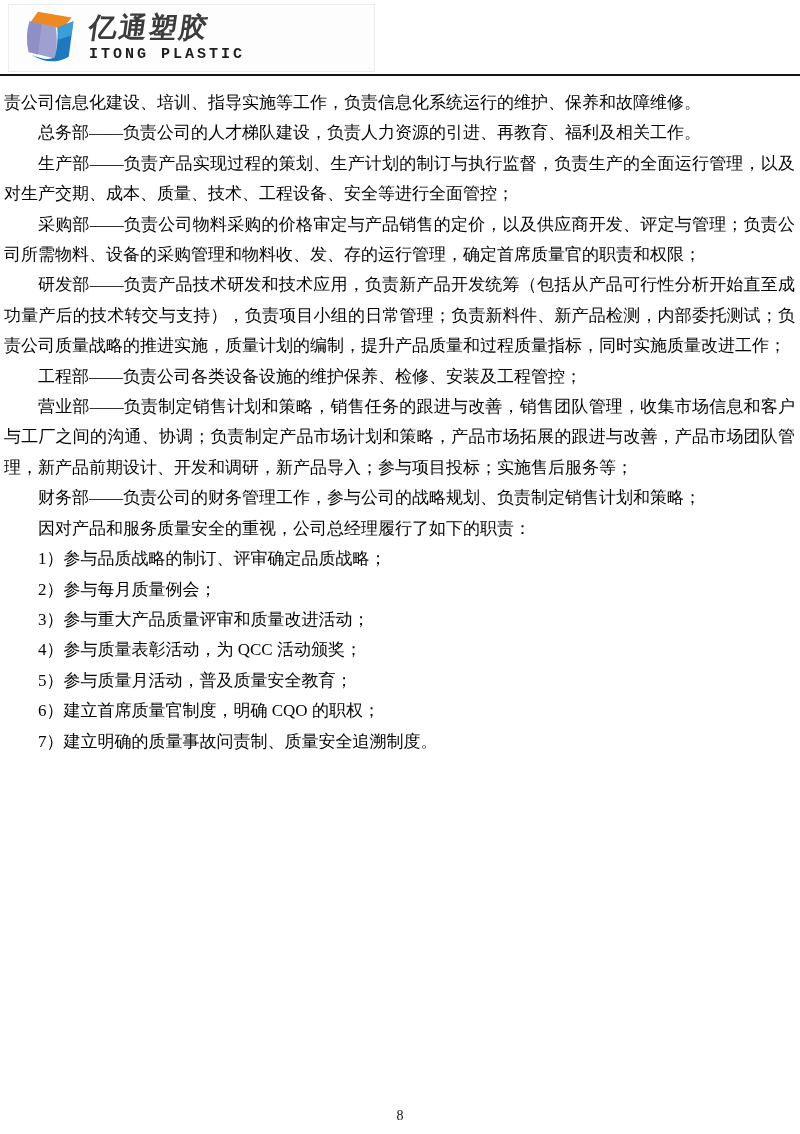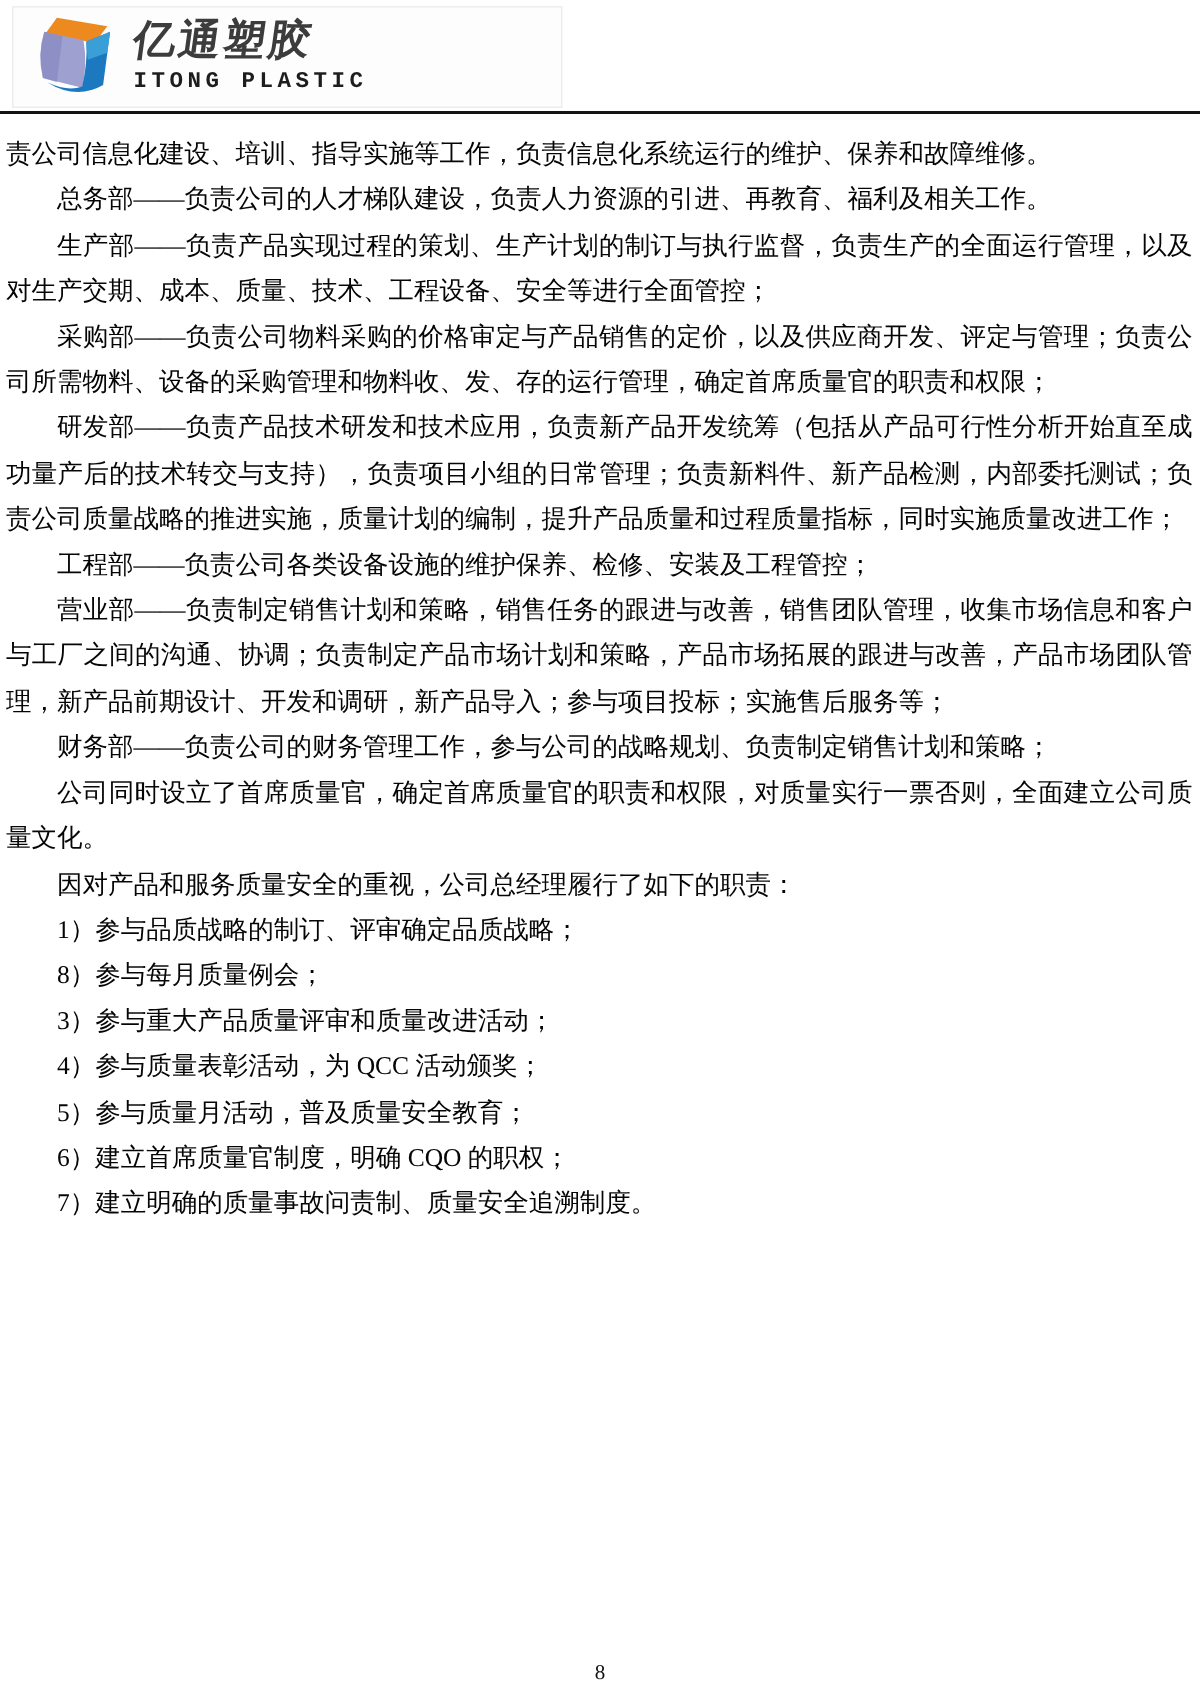--- a/index.html
+++ b/index.html
@@ -82,24 +82,23 @@
 
   <div class="doc-body">
     <p class="p-first">责公司信息化建设、培训、指导实施等工作，负责信息化系统运行的维护、保养和故障维修。</p>
     <p>总务部——负责公司的人才梯队建设，负责人力资源的引进、再教育、福利及相关工作。</p>
     <p>生产部——负责产品实现过程的策划、生产计划的制订与执行监督，负责生产的全面运行管理，以及对生产交期、成本、质量、技术、工程设备、安全等进行全面管控；</p>
     <p>采购部——负责公司物料采购的价格审定与产品销售的定价，以及供应商开发、评定与管理；负责公司所需物料、设备的采购管理和物料收、发、存的运行管理，确定首席质量官的职责和权限；</p>
     <p>研发部——负责产品技术研发和技术应用，负责新产品开发统筹（包括从产品可行性分析开始直至成功量产后的技术转交与支持），负责项目小组的日常管理；负责新料件、新产品检测，内部委托测试；负责公司质量战略的推进实施，质量计划的编制，提升产品质量和过程质量指标，同时实施质量改进工作；</p>
     <p>工程部——负责公司各类设备设施的维护保养、检修、安装及工程管控；</p>
     <p>营业部——负责制定销售计划和策略，销售任务的跟进与改善，销售团队管理，收集市场信息和客户与工厂之间的沟通、协调；负责制定产品市场计划和策略，产品市场拓展的跟进与改善，产品市场团队管理，新产品前期设计、开发和调研，新产品导入；参与项目投标；实施售后服务等；</p>
     <p>财务部——负责公司的财务管理工作，参与公司的战略规划、负责制定销售计划和策略；</p>
-    <p>公司同时设立了首席质量官，确定首席质量官的职责和权限，对质量实行一票否则，全面建立公司质量文化。</p>
     <p>因对产品和服务质量安全的重视，公司总经理履行了如下的职责：</p>
     <p>1）参与品质战略的制订、评审确定品质战略；</p>
-    <p>8）参与每月质量例会；</p>
+    <p>2）参与每月质量例会；</p>
     <p>3）参与重大产品质量评审和质量改进活动；</p>
     <p>4）参与质量表彰活动，为 QCC 活动颁奖；</p>
     <p>5）参与质量月活动，普及质量安全教育；</p>
     <p>6）建立首席质量官制度，明确 CQO 的职权；</p>
     <p>7）建立明确的质量事故问责制、质量安全追溯制度。</p>
   </div>
 
   <div class="footer">
     <span>8</span>
   </div>

